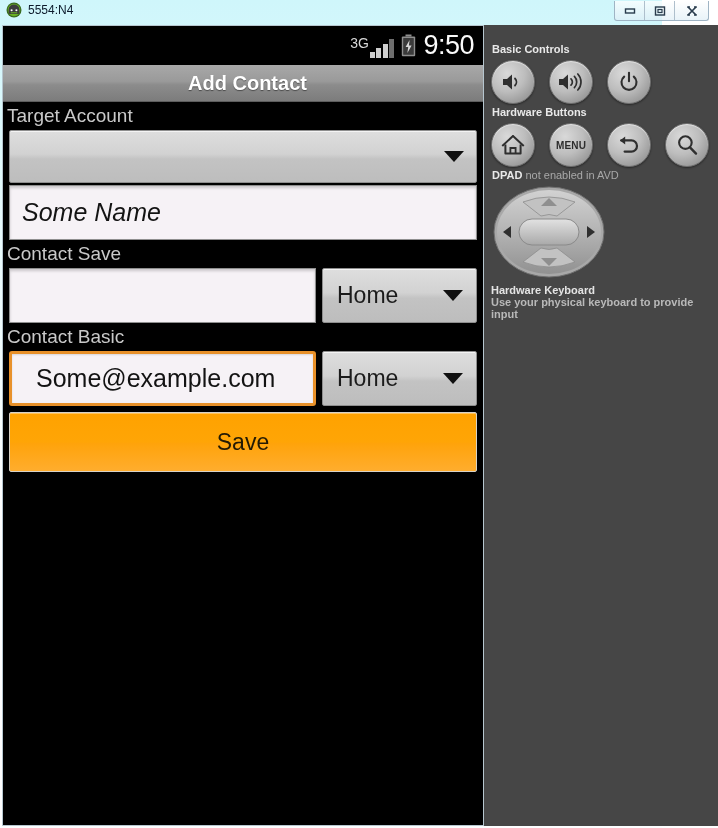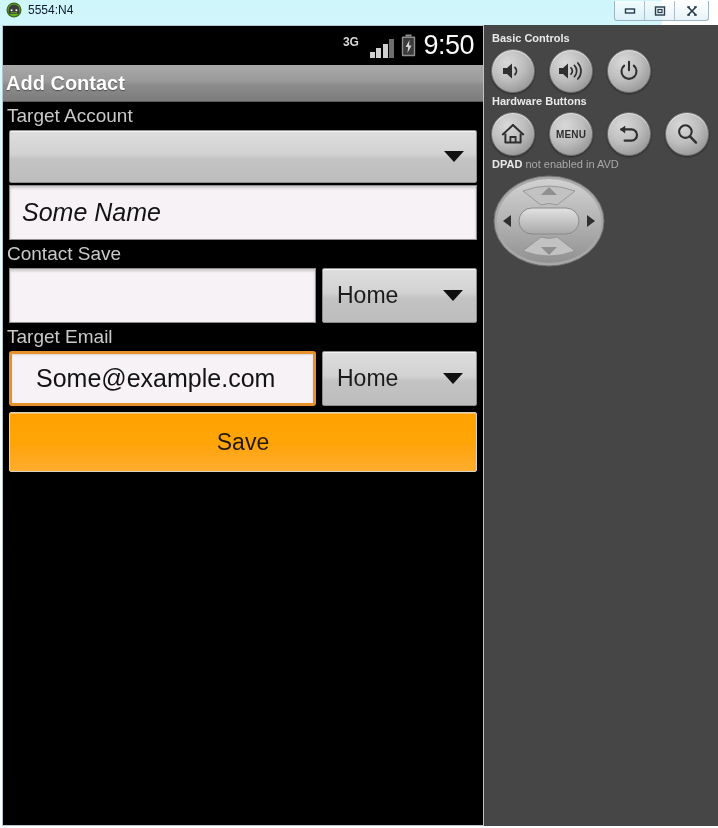--- a/index.html
+++ b/index.html
@@ -67,22 +67,22 @@
   .statusbar {
     position: relative;
     height: 39px;
     background: #000;
     display: flex; align-items: center; justify-content: flex-end;
     padding-right: 9px;
     gap: 7px;
   }
   .sig-wrap { display: flex; align-items: flex-end; position: relative; height: 24px; }
   .sig-3g {
-    font-size: 12px; color: #d8d8d8; font-weight: bold;
-    line-height: 1; margin-right: 11px; align-self: flex-start; margin-top: 2px;
+    font-size: 14px; color: #d8d8d8; font-weight: normal;
+    line-height: 1; margin-right: 1px; align-self: flex-start; margin-top: 2px;
   }
   .bars { display: flex; align-items: flex-end; gap: 1.5px; height: 20px; }
   .bars i { display: block; width: 5px; background: #cfcfcf; }
   .bars i:nth-child(1) { height: 6px; }
   .bars i:nth-child(2) { height: 10px; }
   .bars i:nth-child(3) { height: 14px; }
   .bars i:nth-child(4) { height: 19px; background: #6e6e6e; }
   .battery {
     width: 15px; height: 23px; position: relative;
     display: flex; align-items: center; justify-content: center;
@@ -91,22 +91,23 @@
     font-size: 27px; color: #fafafa;
     font-family: "Liberation Sans", sans-serif;
     line-height: 1; letter-spacing: -0.5px;
   }
 
   .actionbar {
     height: 37px;
     background: linear-gradient(to bottom, #a8a8a8 0%, #9a9a9a 45%, #8c8c8c 55%, #7c7c7c 100%);
     border-bottom: 1px solid #5d5d5d;
     display: flex; align-items: center;
-    padding-left: 3px;
-    box-sizing: border-box;
+    padding-left: 9px;
+    box-sizing: border-box;
+    justify-content: center;
   }
   .actionbar-title {
     font-size: 20px; font-weight: bold; color: #ffffff;
     text-shadow: 0 1px 1px rgba(0,0,0,.45);
   }
 
   .form { padding: 0; background: #000; }
 
   .field-label {
     font-size: 19px;
@@ -186,21 +187,21 @@
     font-family: "Liberation Sans", sans-serif;
   }
 
   
   .panel {
     position: absolute;
     left: 484px; top: 25px;
     width: 234px; height: 801px;
     background: #464646;
     box-sizing: border-box;
-    padding: 5px 0 0 7px;
+    padding: 16px 0 0 7px;
     overflow: hidden;
   }
   .panel-heading {
     font-size: 11px; font-weight: bold; color: #e9e9e9;
     margin: 2px 0 5px 1px;
     font-family: "Liberation Sans", sans-serif;
   }
   .panel-sub { font-size: 11px; color: #a8a8a8; font-weight: normal; }
   .btnrow { display: flex; align-items: center; gap: 14px; margin-bottom: 2px; }
   .rbtn {
@@ -316,21 +317,21 @@
       <div class="row">
         <div class="textfield textfield-grow">
           <span class="textfield-value"></span>
         </div>
         <div class="spinner spinner-sm">
           <span class="spinner-text">Home</span>
           <span class="caret"></span>
         </div>
       </div>
 
-      <div class="field-label">Target Email</div>
+      <div class="field-label">Contact Basic</div>
       <div class="row">
         <div class="textfield textfield-grow focused">
           <span class="textfield-value">Some@example.com</span>
         </div>
         <div class="spinner spinner-sm">
           <span class="spinner-text">Home</span>
           <span class="caret"></span>
         </div>
       </div>
 
@@ -419,15 +420,19 @@
           <path d="M30 76 Q56 86 82 76 L64 62 Q56 65 48 62 Z" fill="#c2c2c2" stroke="#8d8d8d" stroke-width="0.8"></path>
           <rect x="26" y="33" width="60" height="26" rx="13" fill="url(#cg)" stroke="#8a8a8a" stroke-width="1"></rect>
           <path d="M48 20 L64 20 L56 12 Z" fill="#8f8f8f"></path>
           <path d="M48 72 L64 72 L56 80 Z" fill="#8f8f8f"></path>
           <path d="M18 40 L18 52 L10 46 Z" fill="#2f2f2f"></path>
           <path d="M94 40 L94 52 L102 46 Z" fill="#2f2f2f"></path>
         </svg>
       </div>
     </div>
 
+    <div class="kb-block">
+      <div class="kb-title">Hardware Keyboard</div>
+      <div class="kb-sub">Use your physical keyboard to provide input</div>
+    </div>
 
   </div>
 </div>
 
 </body></html>

